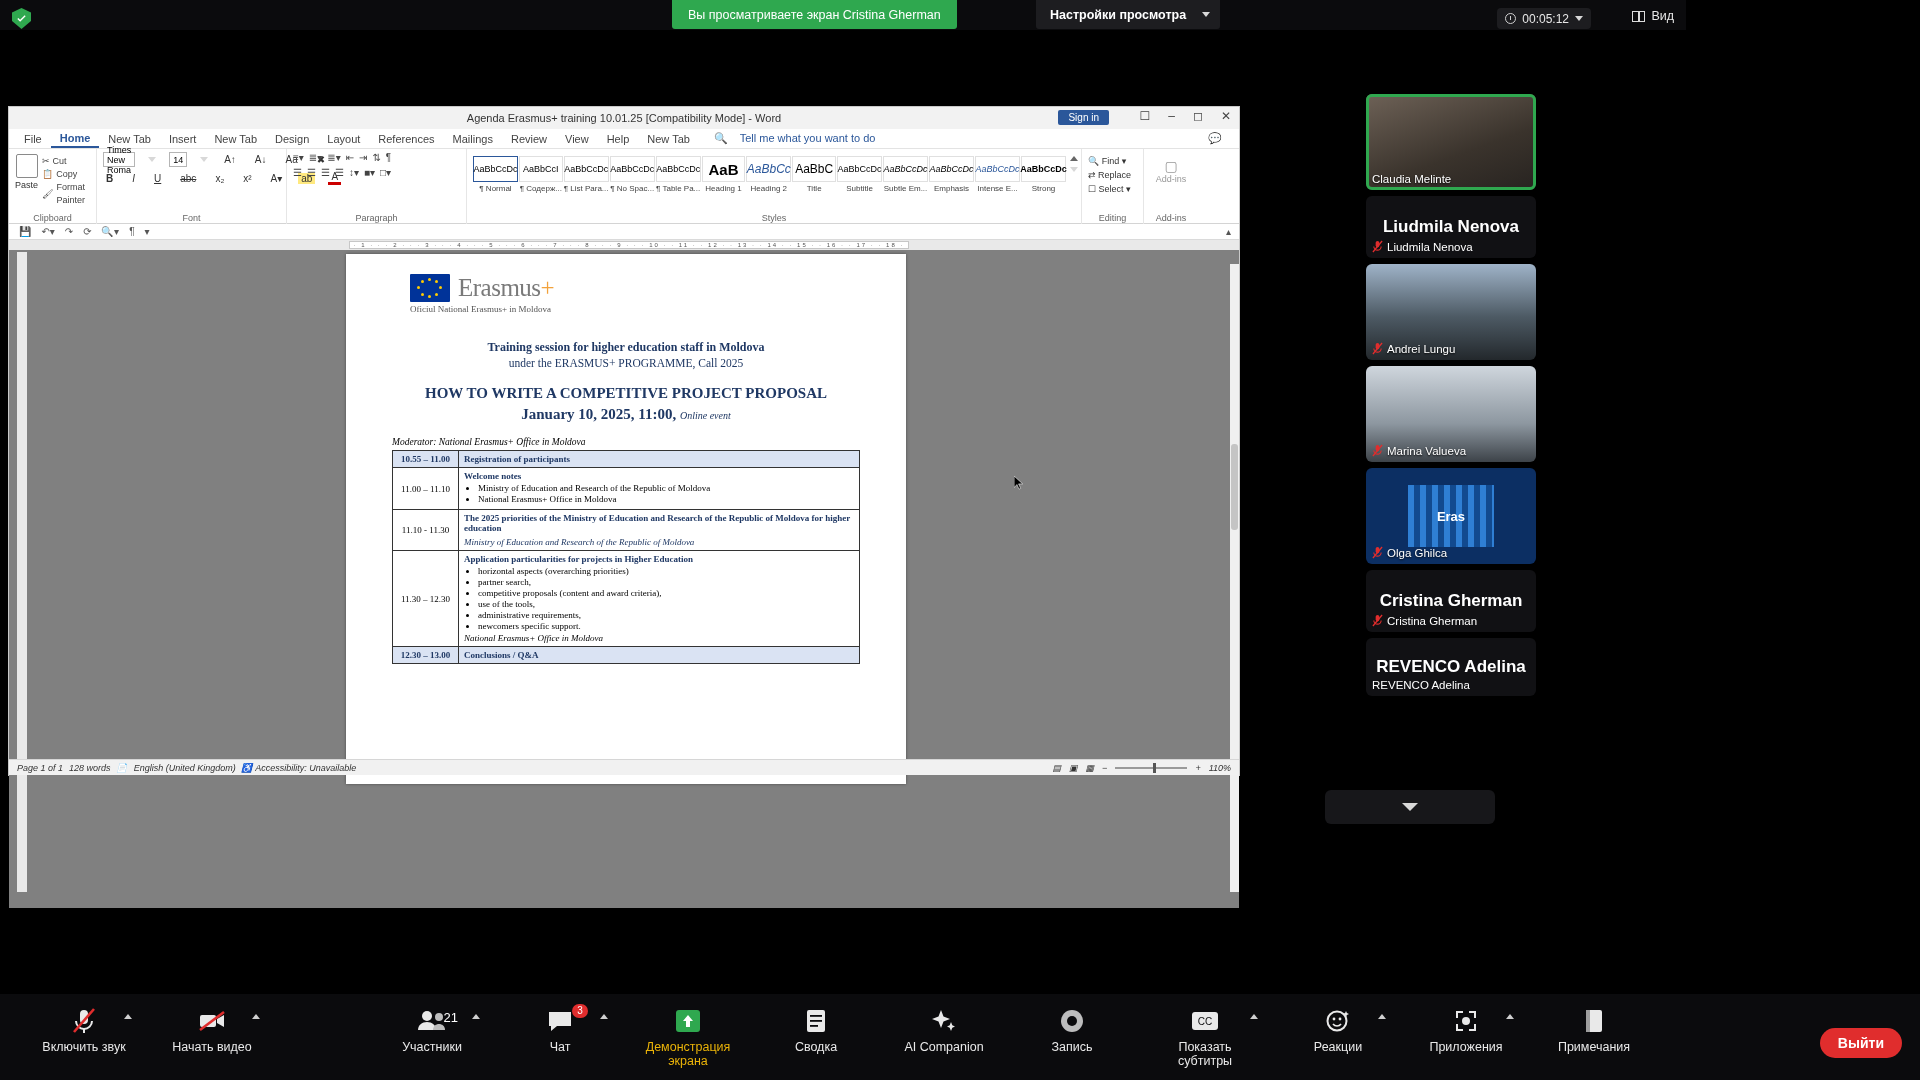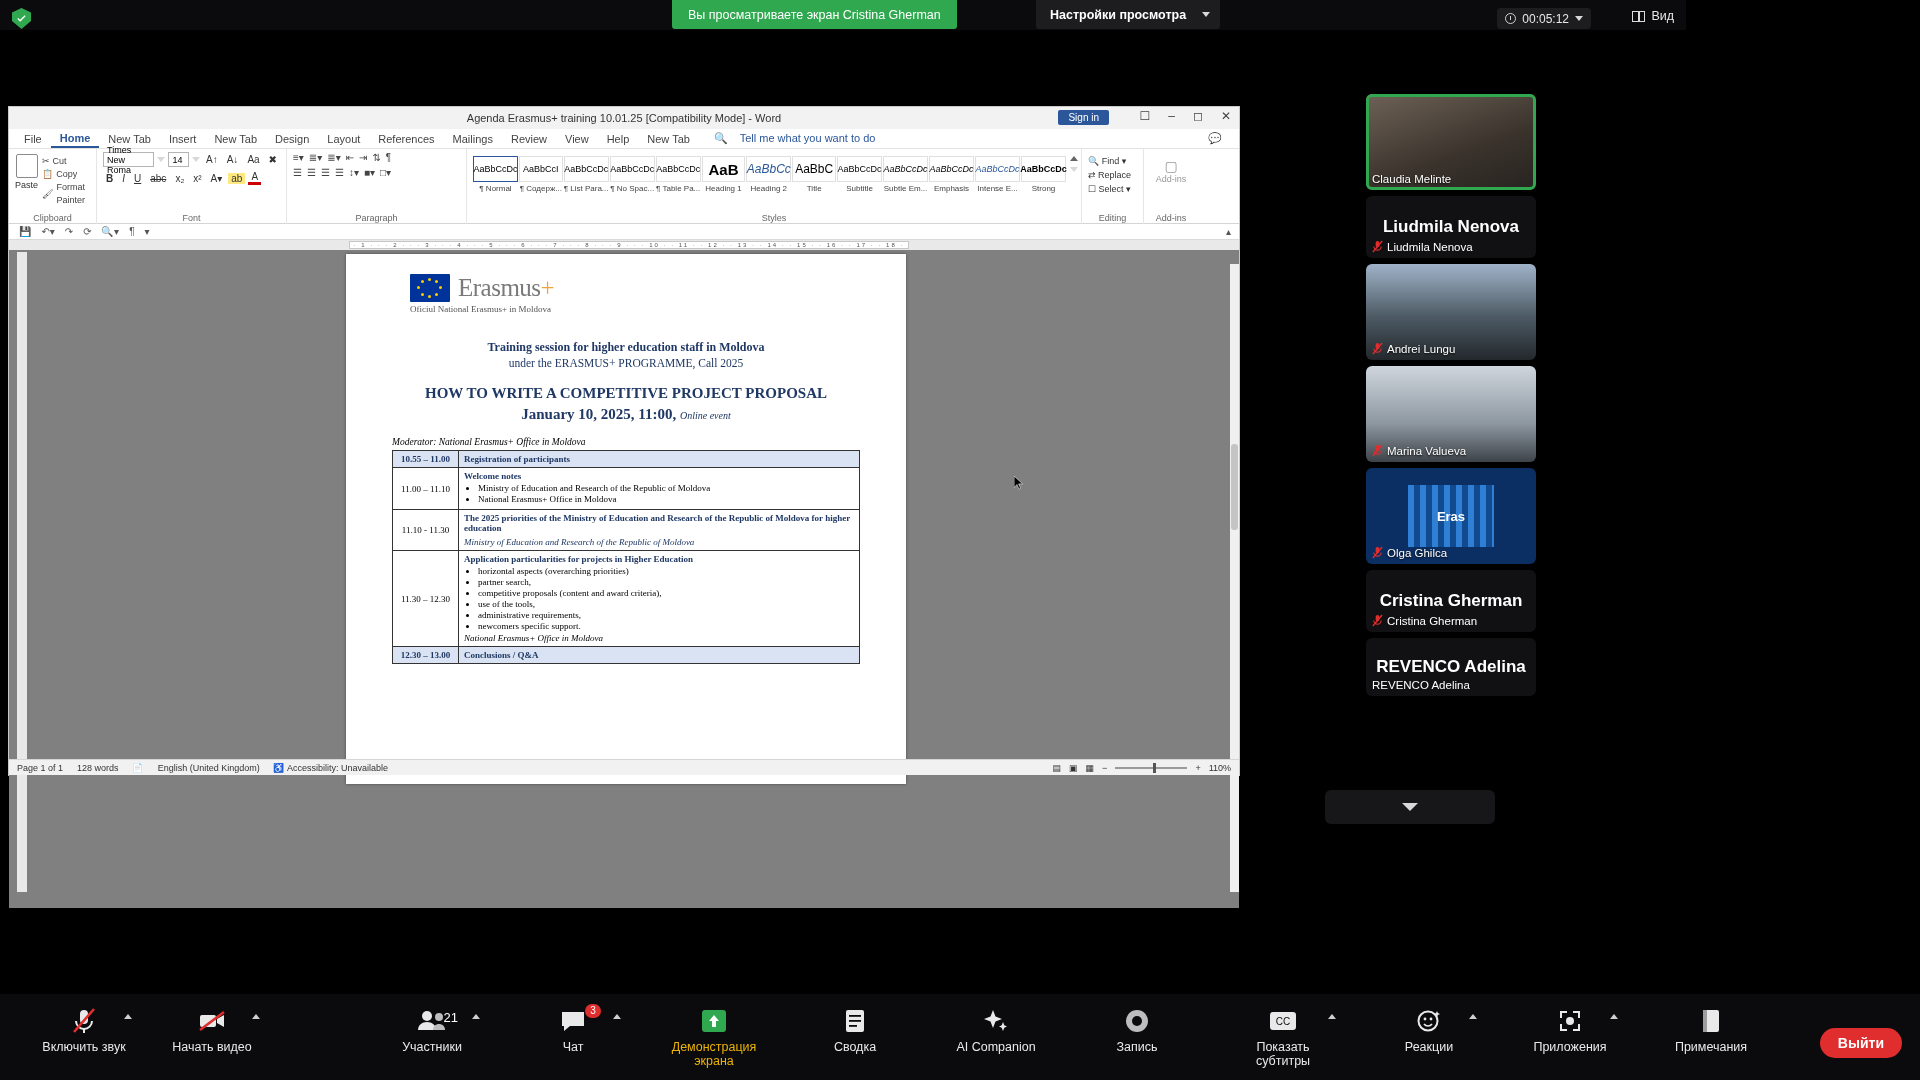--- a/index.html
+++ b/index.html
@@ -78,21 +78,21 @@
   .ribbon-tabs .tellme { color:#2b579a; margin-left:6px; }
   .ribbon {
     height:75px; background:#fff; border-bottom:1px solid #d4d4d4; display:flex; position:relative;
   }
   .rg { border-right:1px solid #e6e6e6; padding:3px 6px 0 6px; position:relative; height:75px;}
   .rg-label { position:absolute; bottom:1px; left:0; width:100%; text-align:center; font-size:9px; color:#666; }
   .clip-col { display:flex; gap:4px; }
   .paste-btn { width:34px; text-align:center; font-size:9px; color:#333; }
   .paste-ic { width:22px;height:24px;border:1.5px solid #8a8a8a;border-radius:2px;margin:2px auto 2px;background:#fff;}
   .mini { font-size:9px; color:#444; line-height:13px; display:flex; align-items:center; gap:3px;}
-  .font-row { display:flex; align-items:center; gap:3px; margin-bottom:4px; }
+  .font-row { display:flex; align-items:center; gap:13px; margin-bottom:4px; }
   .fbox { border:1px solid #b5b5b5; height:15px; font-size:9px; padding:0 3px; display:flex; align-items:center; background:#fff;}
   .fbtn { font-size:10px; color:#333; padding:0 3px; }
   .fbtn.b{font-weight:bold;} .fbtn.i{font-style:italic;} .fbtn.u{text-decoration:underline;}
   .para-row { display:flex; gap:5px; align-items:center; margin-bottom:4px; color:#444; font-size:10px;}
   .styles { display:flex; gap:1px; align-items:flex-start; padding-top:4px;}
   .style-card { width:45px; text-align:center; }
   .style-prev { height:26px; border:1px solid #e0e0e0; display:flex;align-items:center;justify-content:center; font-size:10px; background:#fff;}
   .style-prev.sel { border:1px solid #2b579a; }
   .style-name { font-size:8px; color:#444; margin-top:2px; white-space:nowrap; overflow:hidden;}
   .editing { padding-top:4px; font-size:9px; color:#333;}
@@ -122,21 +122,21 @@
   table.agenda{ border-collapse:collapse; width:100%; margin-top:3px; font-size:9px;}
   table.agenda td{ border:1px solid #333; padding:3px 5px; vertical-align:middle;}
   td.tm{ width:66px; text-align:center; white-space:nowrap;}
   tr.hl td{ background:#dae3f3; font-weight:bold; color:#1f3864;}
   .b-blue{ font-weight:bold; color:#1f3864;}
   .i-blue{ font-style:italic; color:#1f3864;}
   ul.ag{ margin:2px 0 2px 14px; padding:0;}
   ul.ag li{ margin:1px 0;}
   .statusbar{
     position:absolute; left:0; bottom:0; width:100%; height:16px; background:#f1f1f1; border-top:1px solid #d6d6d6;
-    display:flex; align-items:center; font-size:9px; color:#333; gap:14px; padding:0 8px;
+    display:flex; align-items:center; font-size:9px; color:#333; gap:6px; padding:0 8px;font-style:italic;
   }
   .statusbar .right{ margin-left:auto; display:flex; align-items:center; gap:8px;}
   .zoom-track{ width:72px;height:2px;background:#9a9a9a;position:relative;}
   .zoom-thumb{ position:absolute;left:38px;top:-4px;width:3px;height:10px;background:#555;}
   .vscroll{ position:absolute; right:0; top:24px; bottom:16px; width:9px; background:#f0f0f0;}
   .vscroll .thumb{ position:absolute; top:180px; left:1px; width:7px; height:86px; background:#c4c4c4; border-radius:3px;}
   .cursor-arrow{ position:absolute; left:1005px; top:236px; width:10px; height:14px;}
 
   
   .rail { position:absolute; left:1325px; top:94px; width:170px; height:730px;padding-left:41px; }
@@ -160,21 +160,21 @@
   .rail-more{ position:absolute; left:0; bottom:0; width:170px; height:34px; background:#17171a; border-radius:6px; display:flex;align-items:center;justify-content:center;}
   .chev-dn{ width:0;height:0;border-left:8px solid transparent;border-right:8px solid transparent;border-top:8px solid #d8d8d8;}
 
   
   .toolbar { position:absolute; left:0; bottom:0; width:1920px; height:86px; background:#0b0b0d; }
   .tb-items { display:flex; align-items:flex-start; height:86px; padding-top:12px; }
   .tb-item { position:relative; width:100px; text-align:center; color:#e9e9e9; font-size:12.5px; }
   .tb-ic { height:30px; display:flex; align-items:center; justify-content:center; margin-bottom:4px;}
   .tb-caret{ position:absolute; right:2px; top:8px; width:0;height:0;border-left:4px solid transparent;border-right:4px solid transparent;border-bottom:5px solid #cfcfcf;}
   .tb-left { display:flex; margin-left:34px; gap:28px;}
-  .tb-center { display:flex; margin-left:120px; gap:41px;}
+  .tb-center { display:flex; margin-left:120px; gap:28px;}
   .badge { position:absolute; top:-2px; right:22px; background:#e02d2d; color:#fff; font-size:10px; border-radius:8px; padding:0 5px; line-height:14px; min-width:16px;}
   .cnt { position:absolute; top:4px; right:24px; color:#fff; font-size:13px;}
   .leave {
     position:absolute; right:18px; bottom:22px; background:#e02d2d; color:#fff;
     font-size:14px; font-weight:bold; border-radius:15px; padding:7px 18px;
   }
   .tb-ic svg{ display:block; }
   .green { color:#eab308; }
 </style>
 </head>

